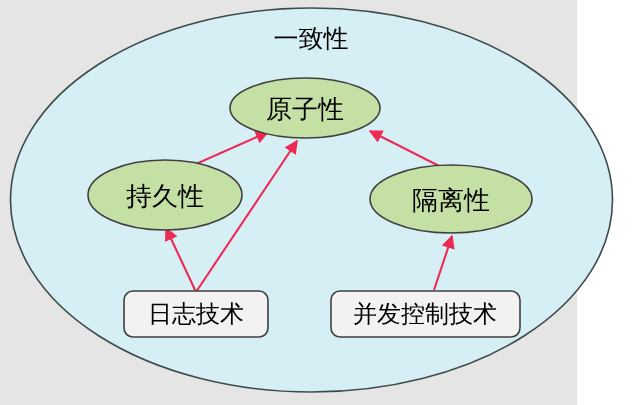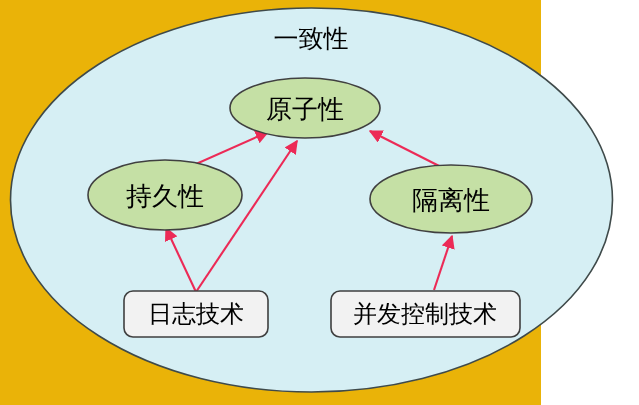--- a/index.html
+++ b/index.html
@@ -10,21 +10,22 @@
   body {
     width: 639px;
     height: 405px;
     font-family: "DejaVu Sans", "Liberation Sans", sans-serif;
     overflow: hidden;
   }
   #diagram-root {
     position: relative;
     width: 541px;
     height: 405px;
-    background: #eab308;
+    background: #e5e5e5;
+    padding-left: 36px;
   }
   svg#diagram-svg {
     position: absolute;
     left: 0;
     top: 0;
     width: 639px;
     height: 405px;
     display: block;
   }
   .node-label {

